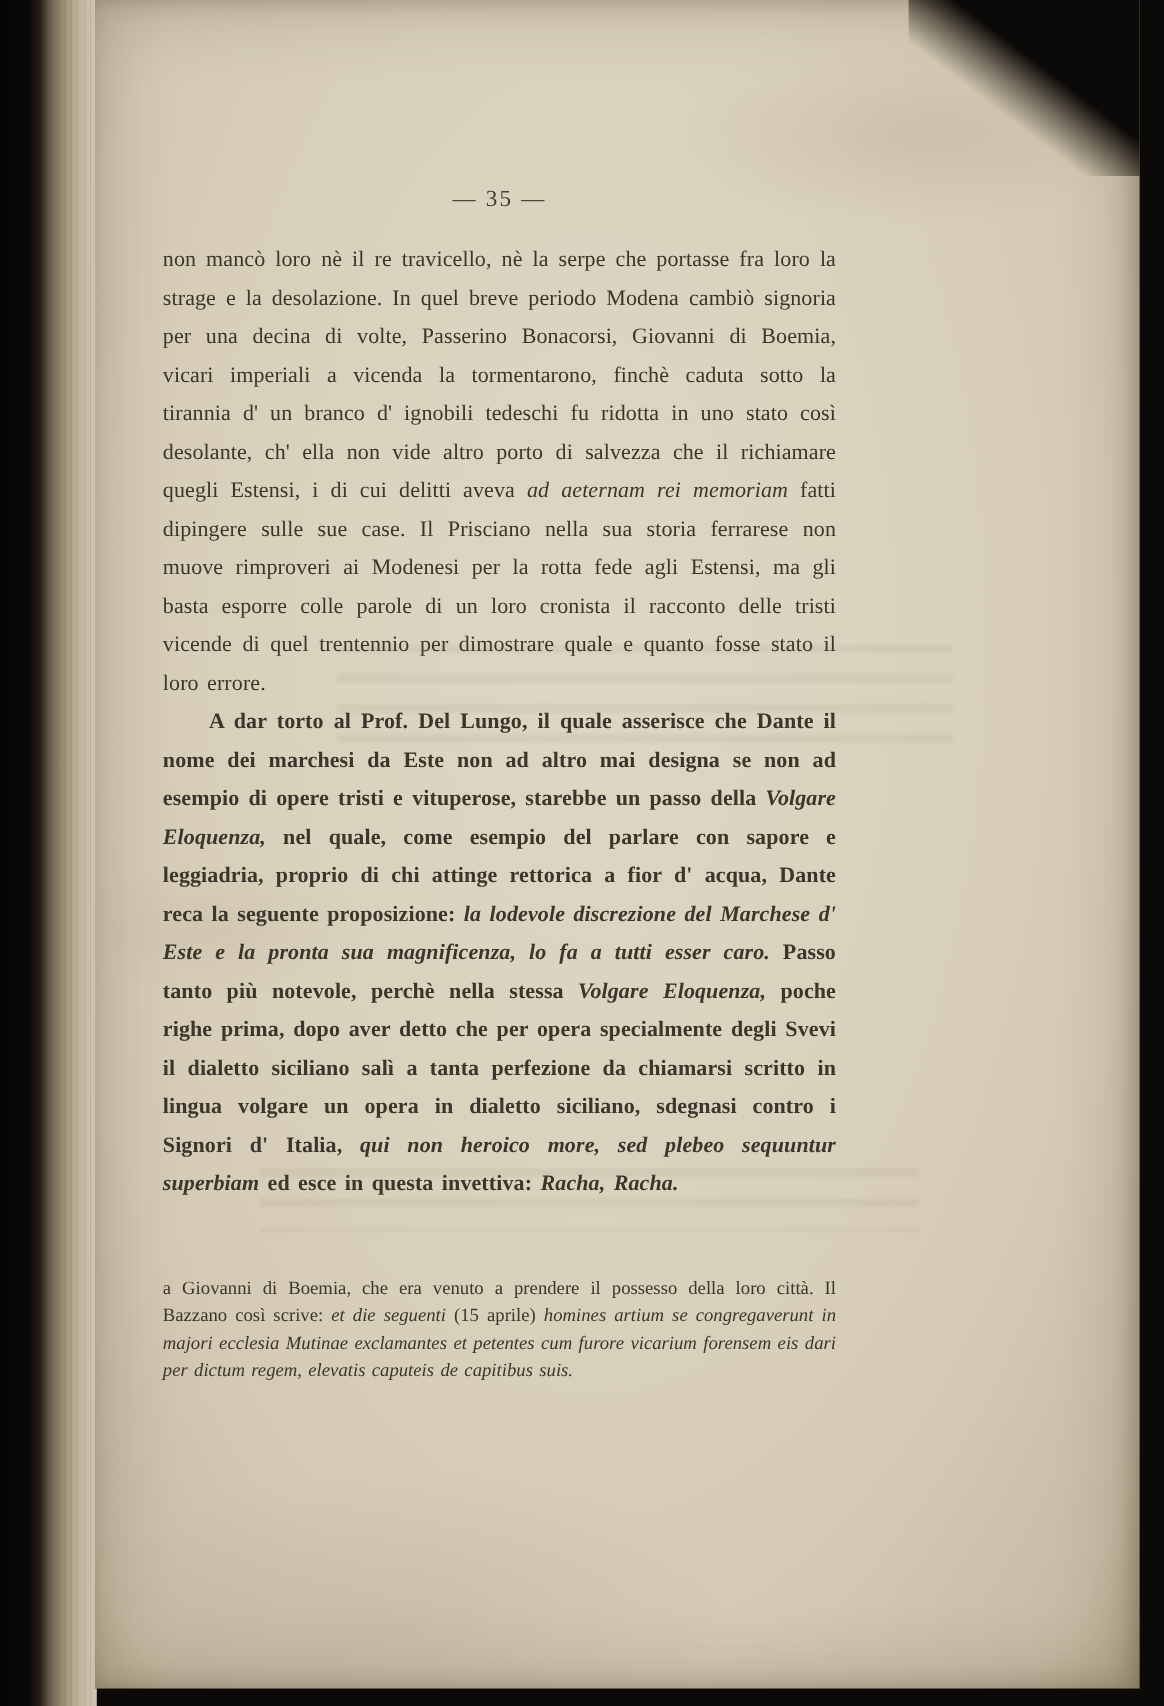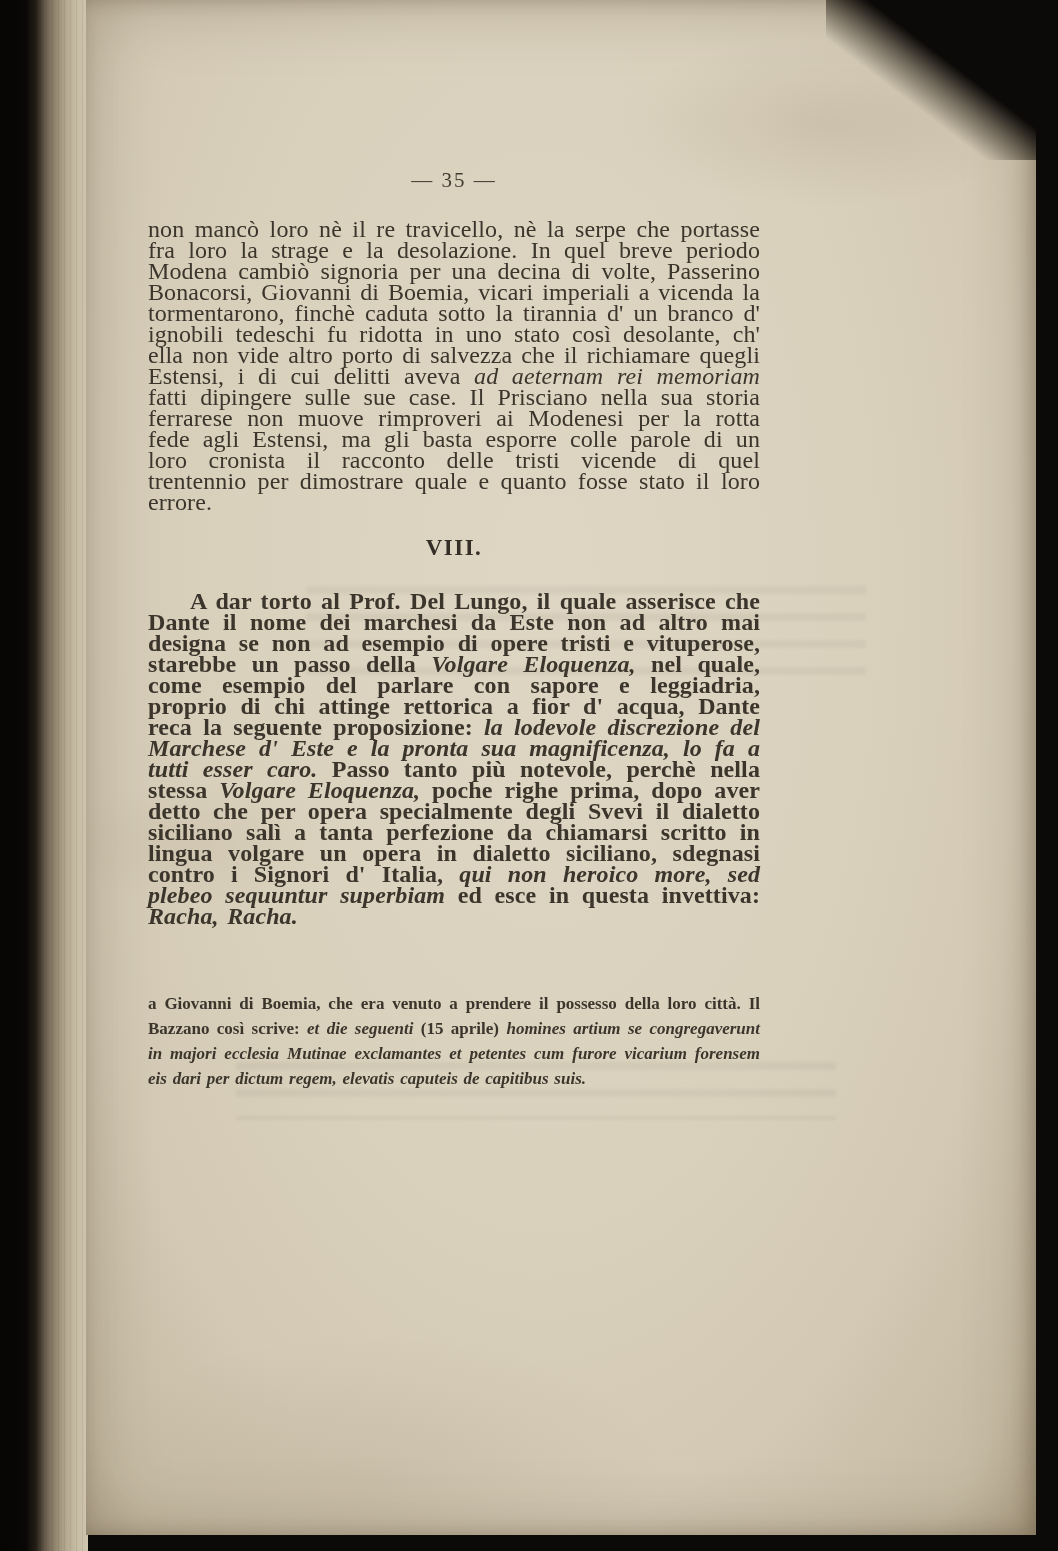--- a/index.html
+++ b/index.html
@@ -55,55 +55,54 @@
 
   .content { position:absolute; left:62px; top:0; width:612px; color:#3b352c; }
 
   .page-number {
     margin-top:168px; text-align:center;
     font-size:21px; letter-spacing:2px; color:#433c33;
   }
 
   .body-text {
     margin-top:26px;
-    font-size:24px; line-height:21px;
+    font-size:20px; line-height:35px;
     text-align:justify; word-spacing:2.5px; letter-spacing:.1px;
   }
   .body-text.indent { text-indent:42px; margin-top:0;font-weight:bold; }
 
   .section-heading {
     margin:22px 0 30px 0; text-align:center;
     font-size:23px; font-weight:bold; letter-spacing:1.5px; color:#352f27;
   }
 
   .footnote {
     margin-top:64px;
     font-size:17px; line-height:25px;
-    text-align:justify; word-spacing:1.5px;font-weight:bold;
+    text-align:justify; word-spacing:1.5px;
   }
 
   .it { font-style:italic; }
   .rm { font-style:normal; }
 </style>
 </head>
 <body>
 
 <div class="scene">
   <div class="gutter"></div>
 
   <div class="page">
     <div class="smudge smudge-1"></div>
     <div class="smudge smudge-2"></div>
 
     <div class="content">
       <div class="page-number">— 35 —</div>
 
       <p class="body-text"><span class="rm">non mancò loro nè il re travicello, nè la serpe che portasse fra loro la strage e la desolazione. In quel breve periodo Modena cambiò signoria per una decina di volte, Passerino Bonacorsi, Giovanni di Boemia, vicari imperiali a vicenda la tormentarono, finchè caduta sotto la tirannia d' un branco d' ignobili tedeschi fu ridotta in uno stato così desolante, ch' ella non vide altro porto di salvezza che il richiamare quegli Estensi, i di cui delitti aveva </span><span class="it">ad aeternam rei memoriam</span><span class="rm"> fatti dipingere sulle sue case. Il Prisciano nella sua storia ferrarese non muove rimproveri ai Modenesi per la rotta fede agli Estensi, ma gli basta esporre colle parole di un loro cronista il racconto delle tristi vicende di quel trentennio per dimostrare quale e quanto fosse stato il loro errore.</span></p>
 
-      <h2 class="section-heading">VIII.</h2>
 
       <p class="body-text indent"><span class="rm">A dar torto al Prof. Del Lungo, il quale asserisce che Dante il nome dei marchesi da Este non ad altro mai designa se non ad esempio di opere tristi e vituperose, starebbe un passo della </span><span class="it">Volgare Eloquenza,</span><span class="rm"> nel quale, come esempio del parlare con sapore e leggiadria, proprio di chi attinge rettorica a fior d' acqua, Dante reca la seguente proposizione: </span><span class="it">la lodevole discrezione del Marchese d' Este e la pronta sua magnificenza, lo fa a tutti esser caro.</span><span class="rm"> Passo tanto più notevole, perchè nella stessa </span><span class="it">Volgare Eloquenza,</span><span class="rm"> poche righe prima, dopo aver detto che per opera specialmente degli Svevi il dialetto siciliano salì a tanta perfezione da chiamarsi scritto in lingua volgare un opera in dialetto siciliano, sdegnasi contro i Signori d' Italia, </span><span class="it">qui non heroico more, sed plebeo sequuntur superbiam</span><span class="rm"> ed esce in questa invettiva: </span><span class="it">Racha, Racha.</span></p>
 
       <div class="footnote"><span class="rm">a Giovanni di Boemia, che era venuto a prendere il possesso della loro città. Il Bazzano così scrive: </span><span class="it">et die seguenti</span><span class="rm"> (15 aprile) </span><span class="it">homines artium se congregaverunt in majori ecclesia Mutinae exclamantes et petentes cum furore vicarium forensem eis dari per dictum regem, elevatis caputeis de capitibus suis.</span></div>
     </div>
 
     <div class="corner-shadow"></div>
   </div>
 </div>
 

